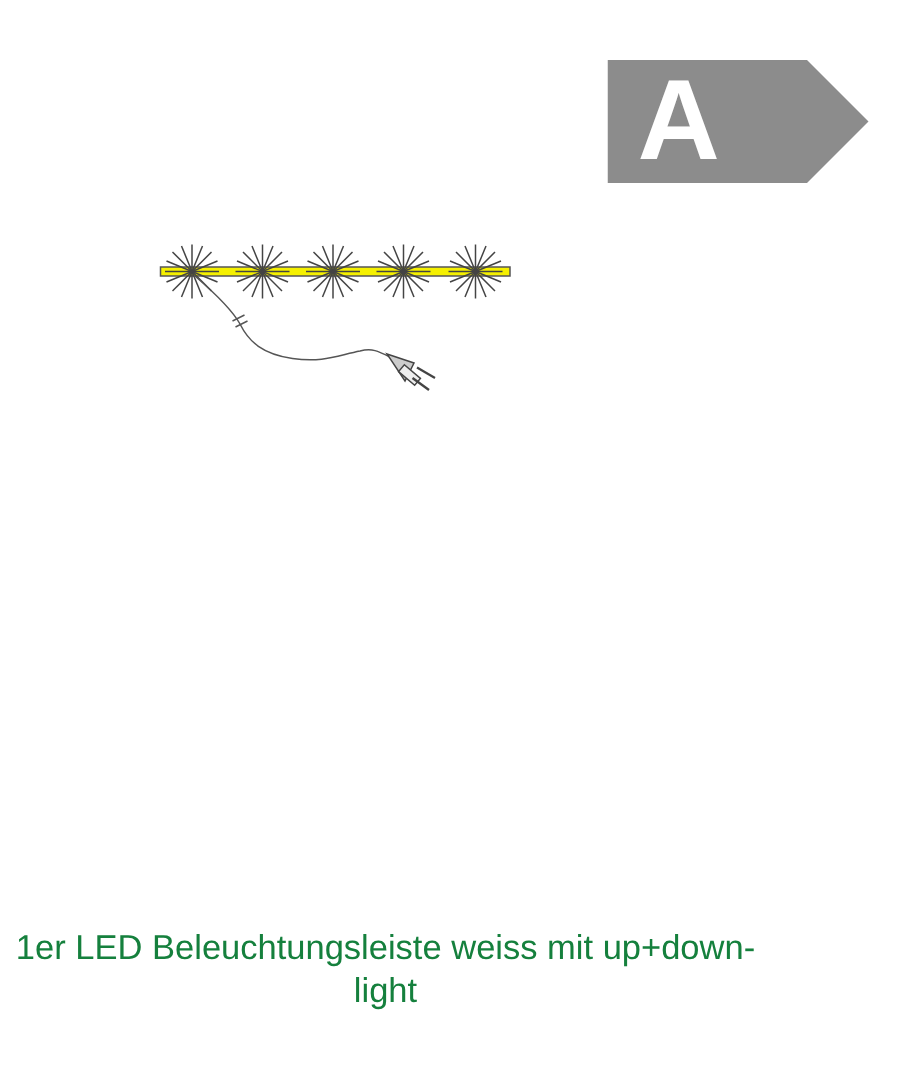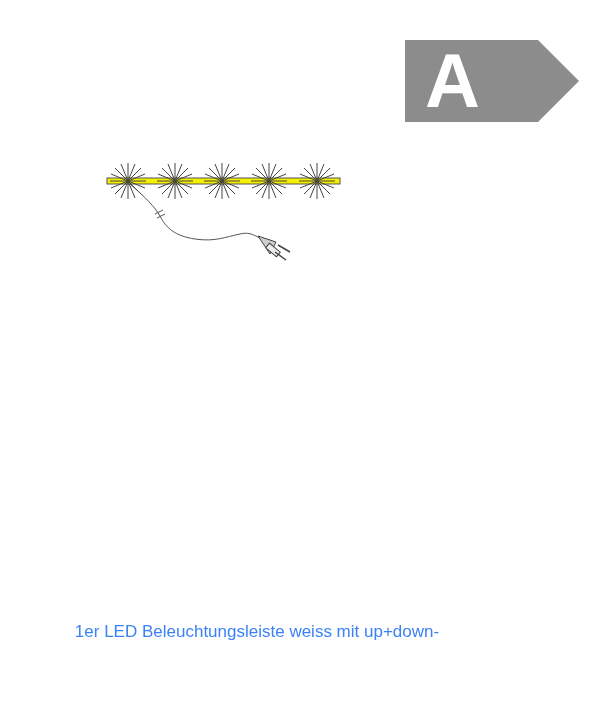--- a/index.html
+++ b/index.html
@@ -3,21 +3,21 @@
   <meta charset="utf-8">
   <style>
     html, body { margin: 0; padding: 0; background: #ffffff; }
     body { width: 606px; height: 710px; position: relative; overflow: hidden;
            font-family: "Liberation Sans", sans-serif; }
     .energy-label { position: absolute; left: 405px; top: 40px; width: 175px; height: 82px; }
     .energy-letter { position: absolute; left: 20px; top: -4px; font-size: 76px; font-weight: bold;
                      color: #ffffff; font-family: "Liberation Sans", sans-serif; line-height: 90px; }
     .drawing { position: absolute; left: 100px; top: 152px; width: 260px; height: 120px; }
     .caption { position: absolute; left: 0; top: 617px; width: 514px; text-align: center;
-               font-size: 17px; line-height: 29px; color: #3b82f6; }
+               font-size: 23px; line-height: 29px; color: #15803d; }
     .caption div { white-space: nowrap; }
   </style>
 </head>
 <body>
 
 <div class="energy-label">
   <svg width="175" height="82" viewBox="0 0 175 82">
     <polygon points="0,0 133,0 174,41 133,82 0,82" fill="#8c8c8c"></polygon>
   </svg>
   <div class="energy-letter">A</div>
@@ -89,13 +89,14 @@
       <polygon points="158,84 176,90 170,102" fill="#cccccc" stroke="#444" stroke-width="1"></polygon>
       <rect x="170" y="91" width="6" height="14" fill="#eeeeee" stroke="#444" stroke-width="1" transform="rotate(-50 173 98)"></rect>
       <line x1="178" y1="93" x2="190" y2="100" stroke="#444" stroke-width="1.5"></line>
       <line x1="175" y1="100" x2="186" y2="108" stroke="#444" stroke-width="1.5"></line>
     </g>
   </svg>
 </div>
 
 <div class="caption">
   <div>1er LED Beleuchtungsleiste weiss mit up+down-</div>
+  <div>light</div>
 </div>
 
 </body></html>

